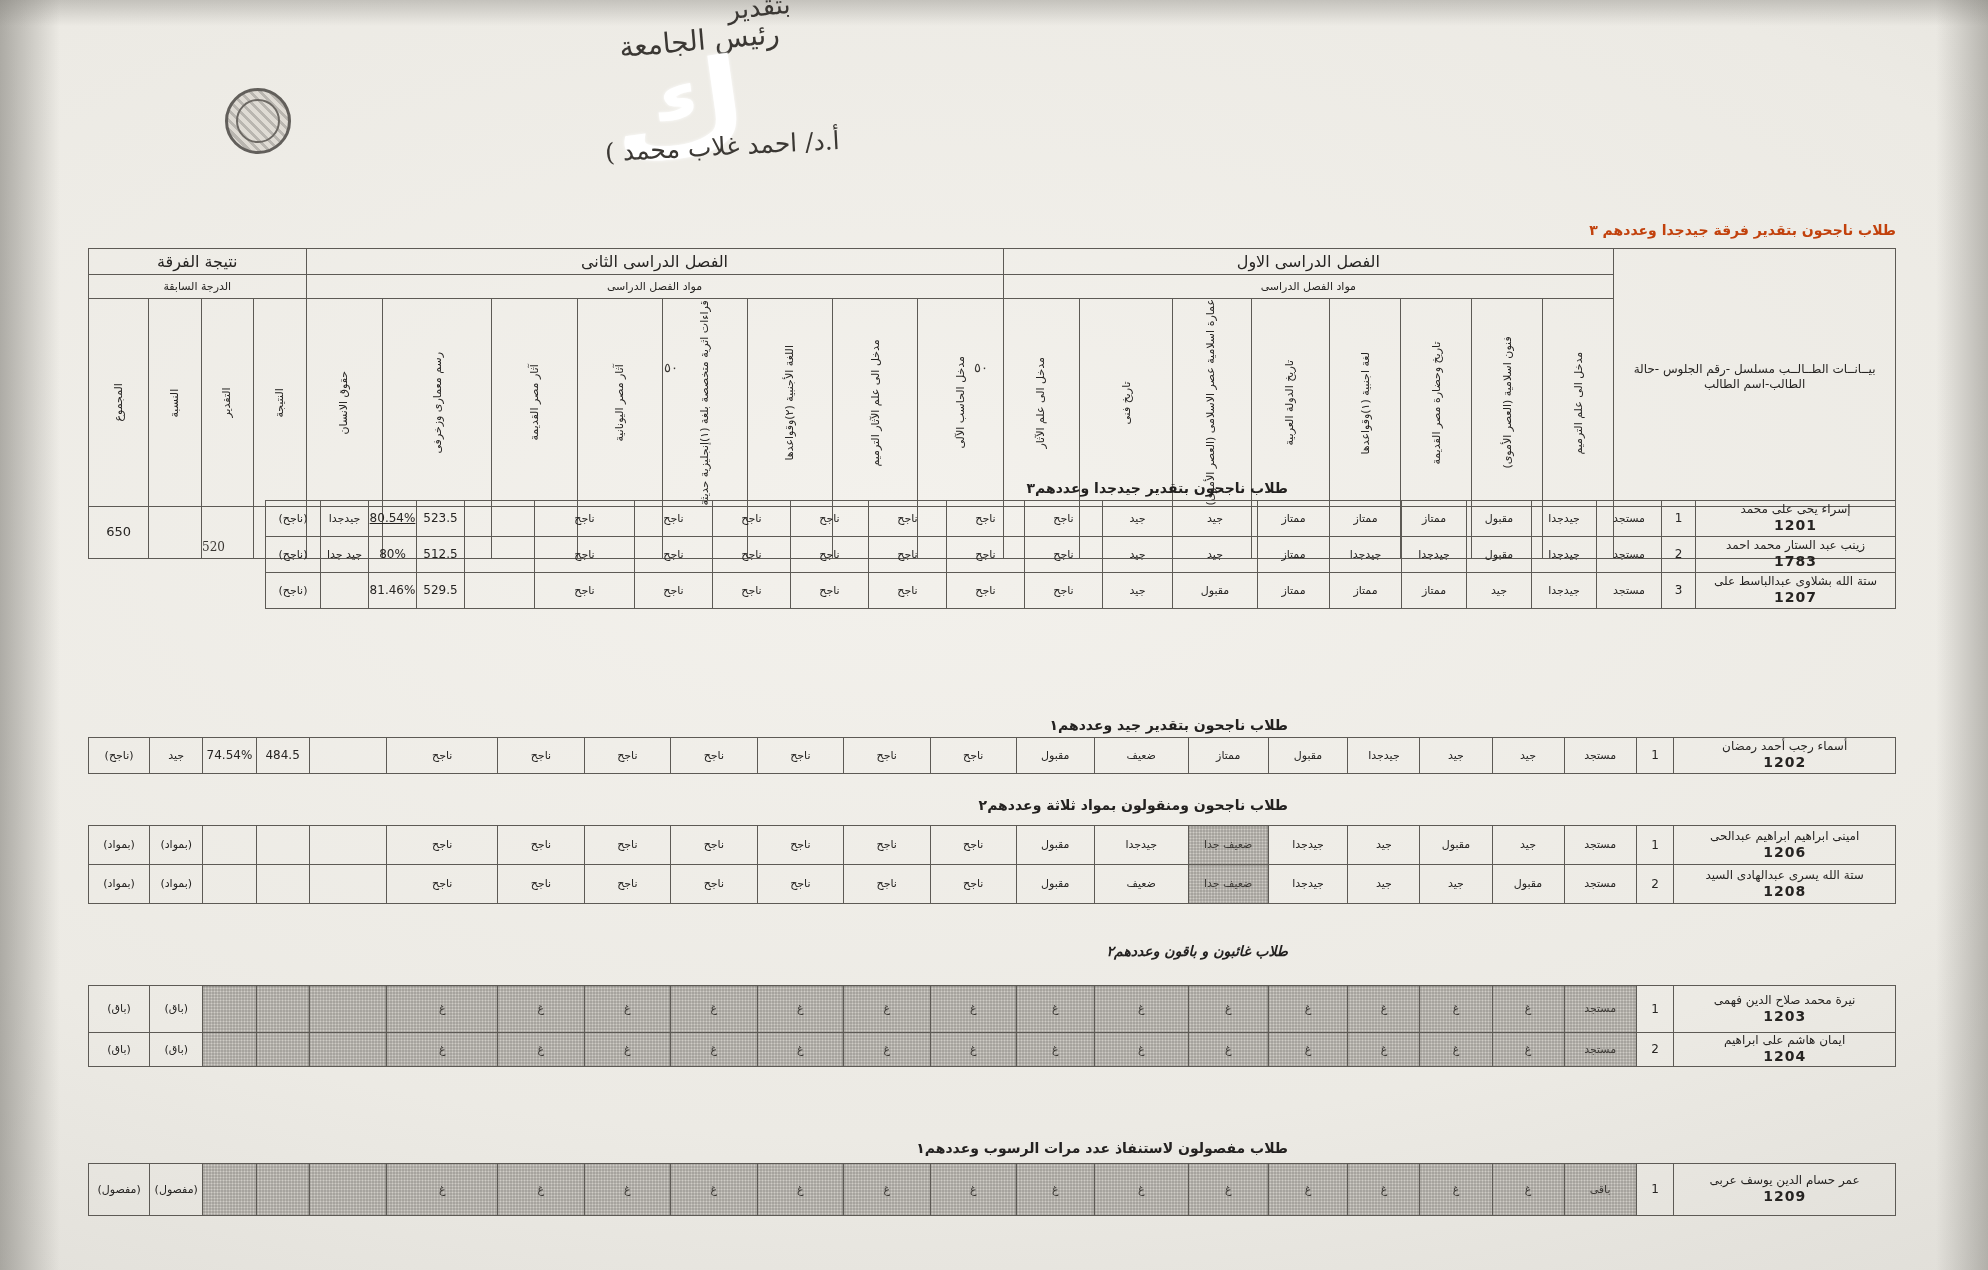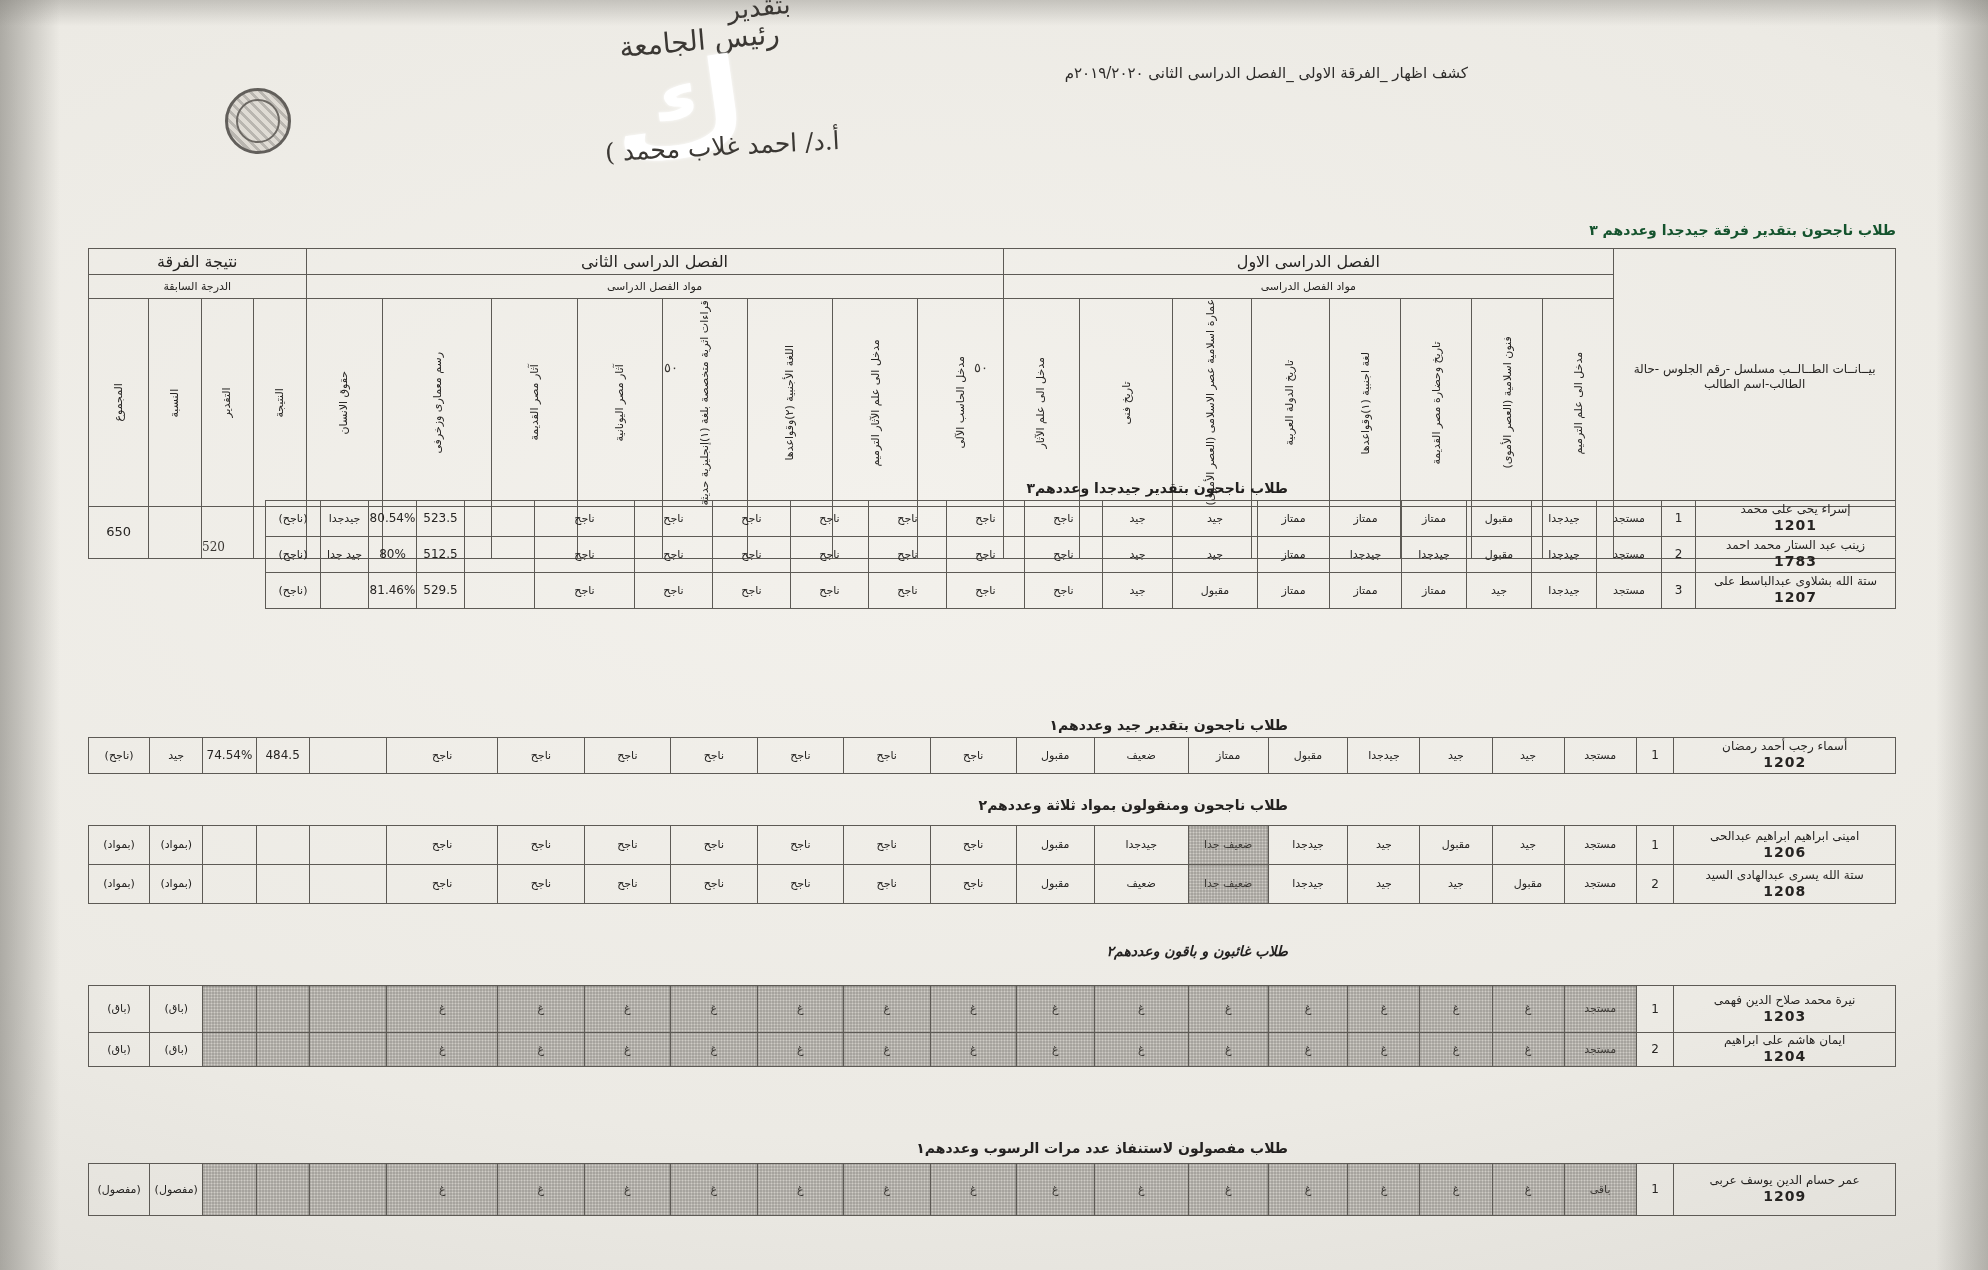--- a/index.html
+++ b/index.html
@@ -118,21 +118,21 @@
     color: #3b3834;
     transform: rotate(-3deg);
     white-space: nowrap;
   }
 
   .subject-line {
     position: absolute;
     right: 92px;
     top: 222px;
     font-size: 14px;
-    color: #14532d;
+    color: #c2410c;
     font-weight: bold;
   }
 
   
   .tbl {
     position: absolute;
     border-collapse: collapse;
     background: transparent;
     color: #262422;
     table-layout: fixed;
@@ -191,21 +191,20 @@
 </head>
 <body>
 
 <div id="page">
   <div id="paper"></div>
   <div id="paper-shadow-left"></div>
   <div id="paper-shadow-right"></div>
   <div id="paper-shadow-top"></div>
 
   <div class="hdr-right">
-    <div>كشف اظهار _الفرقة الاولى _الفصل الدراسى الثانى ٢٠١٩/٢٠٢٠م</div>
   </div>
 
   <div class="stamp"></div>
 
   <div class="sig-wrap">
     <div class="sig-line1">بتقدير</div>
     <div class="sig-line2">رئيس الجامعة</div>
     <div class="sig-mark">ﻙ</div>
     <div class="sig-name">أ.د/ احمد غلاب محمد )</div>
   </div>
@@ -359,21 +358,21 @@
             <td>جيد</td>
             <td>ناجح</td>
             <td>ناجح</td>
             <td>ناجح</td>
             <td>ناجح</td>
             <td>ناجح</td>
             <td>ناجح</td>
             <td>ناجح</td>
             <td></td>
             <td style="font-size:12px;">523.5</td>
-            <td style="font-size:12px;">80.54%</td>
+            <td style="font-size:12px;text-decoration:underline;">80.54%</td>
             <td style="font-size:11px;">جيدجدا</td>
             <td style="font-size:11px;">(ناجح)</td>
           </tr>
           <tr style="height:36px;">
             <td class="namecell">
                <span class="nm">زينب عبد الستار محمد احمد</span>
                <span class="num">1783</span>
              </td>
             <td style="font-size:12px;">2</td>
             <td style="font-size:11px;">مستجد</td>

